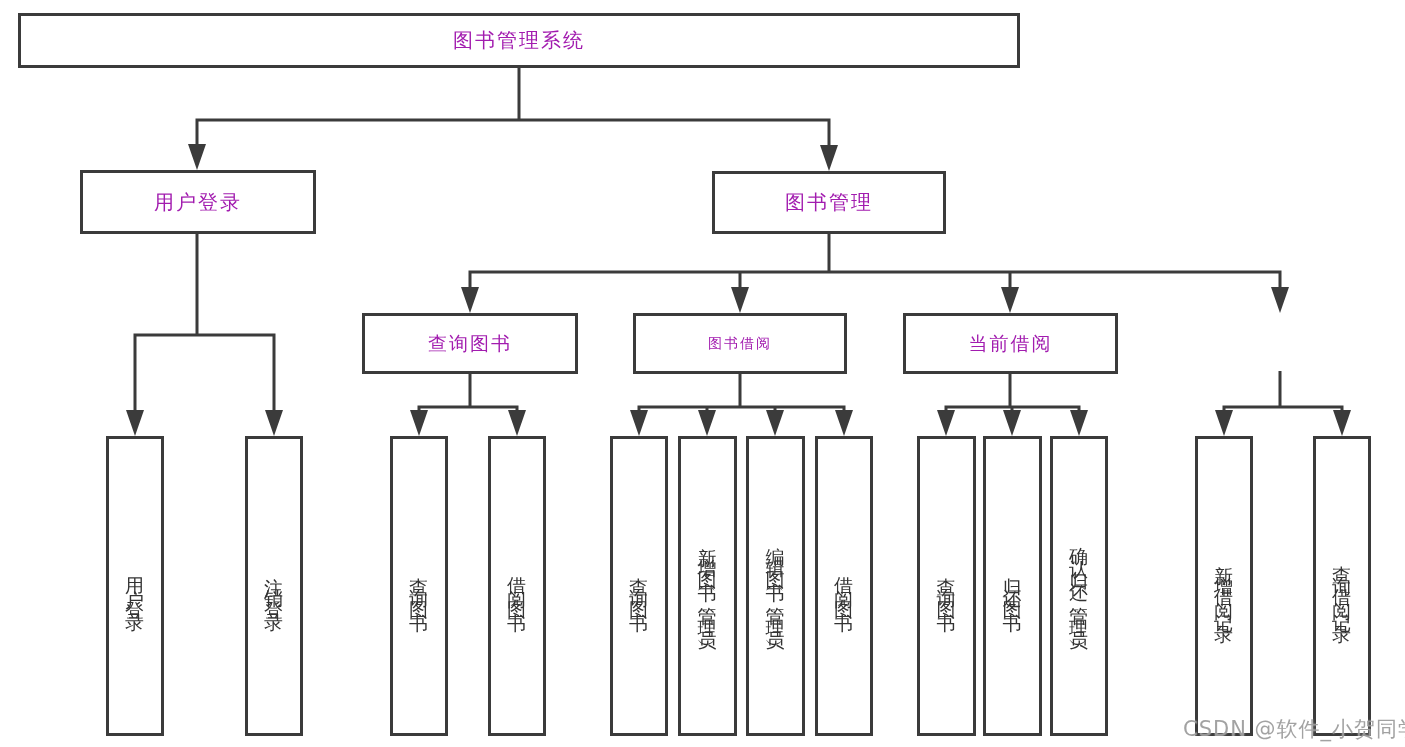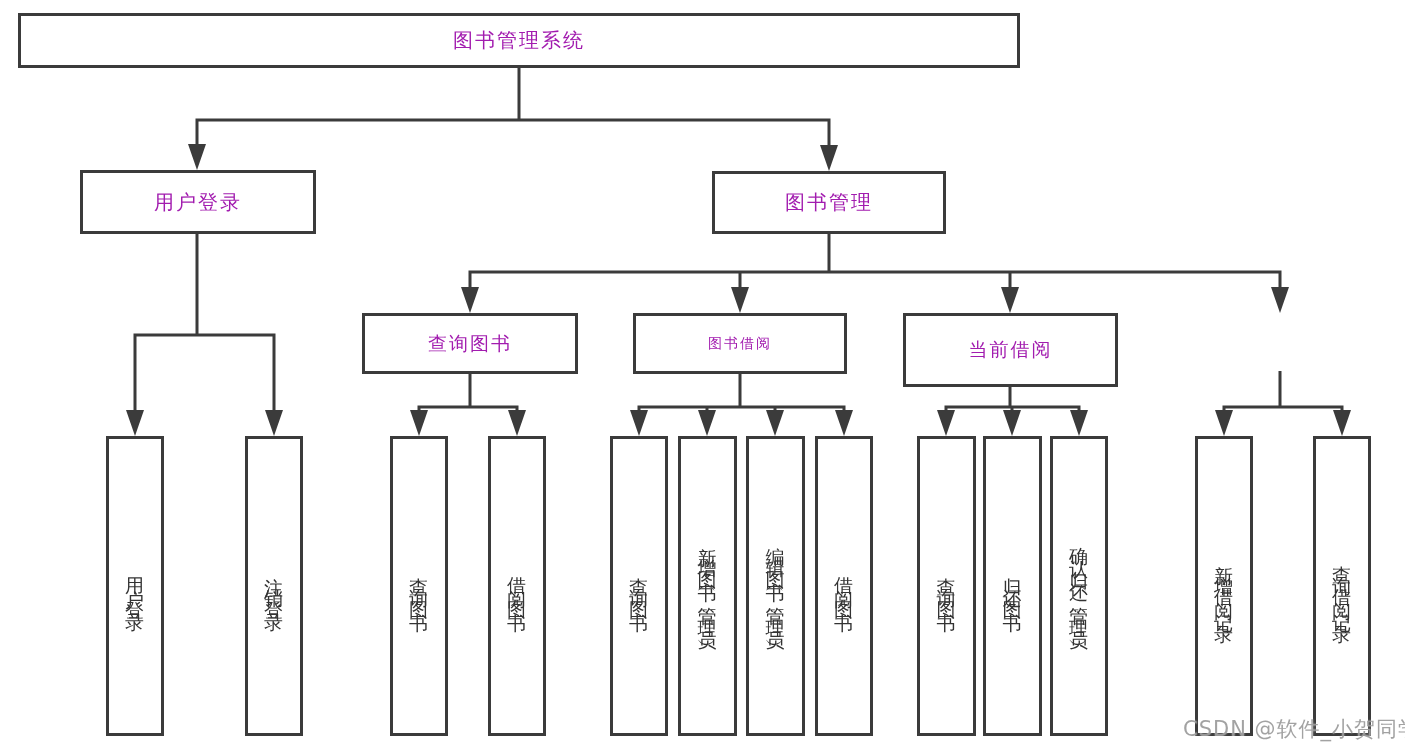--- a/index.html
+++ b/index.html
@@ -29,21 +29,21 @@
     writing-mode:vertical-rl;text-orientation:mixed;
     font-size:19px;letter-spacing:12px;line-height:1;color:#333333;
     white-space:nowrap;
   }
   
   .b-root    {left:18px;  top:13px;  width:1002px;height:55px;}
   .b-login   {left:80px;  top:170px; width:236px; height:64px;}
   .b-mgmt    {left:712px; top:171px; width:234px; height:63px;}
   .b-newbook {left:362px; top:313px; width:216px; height:61px;font-size:19px;}
   .b-borrow  {left:633px; top:313px; width:214px; height:61px;font-size:14px;}
-  .b-current {left:903px; top:313px; width:215px; height:74px;font-size:19px;}
+  .b-current {left:903px; top:313px; width:215px; height:61px;font-size:19px;}
   .b-records {left:1173px;top:313px; width:213px; height:61px;font-size:19px;}
   
   .l-ul1{left:106px; width:58px;}
   .l-ul2{left:245px; width:58px;}
   .l-nb1{left:390px; width:58px;}
   .l-nb2{left:488px; width:58px;}
   .l-br1{left:610px; width:58px;}
   .l-br2{left:678px; width:59px;}
   .l-br3{left:746px; width:59px;}
   .l-br4{left:815px; width:58px;}

